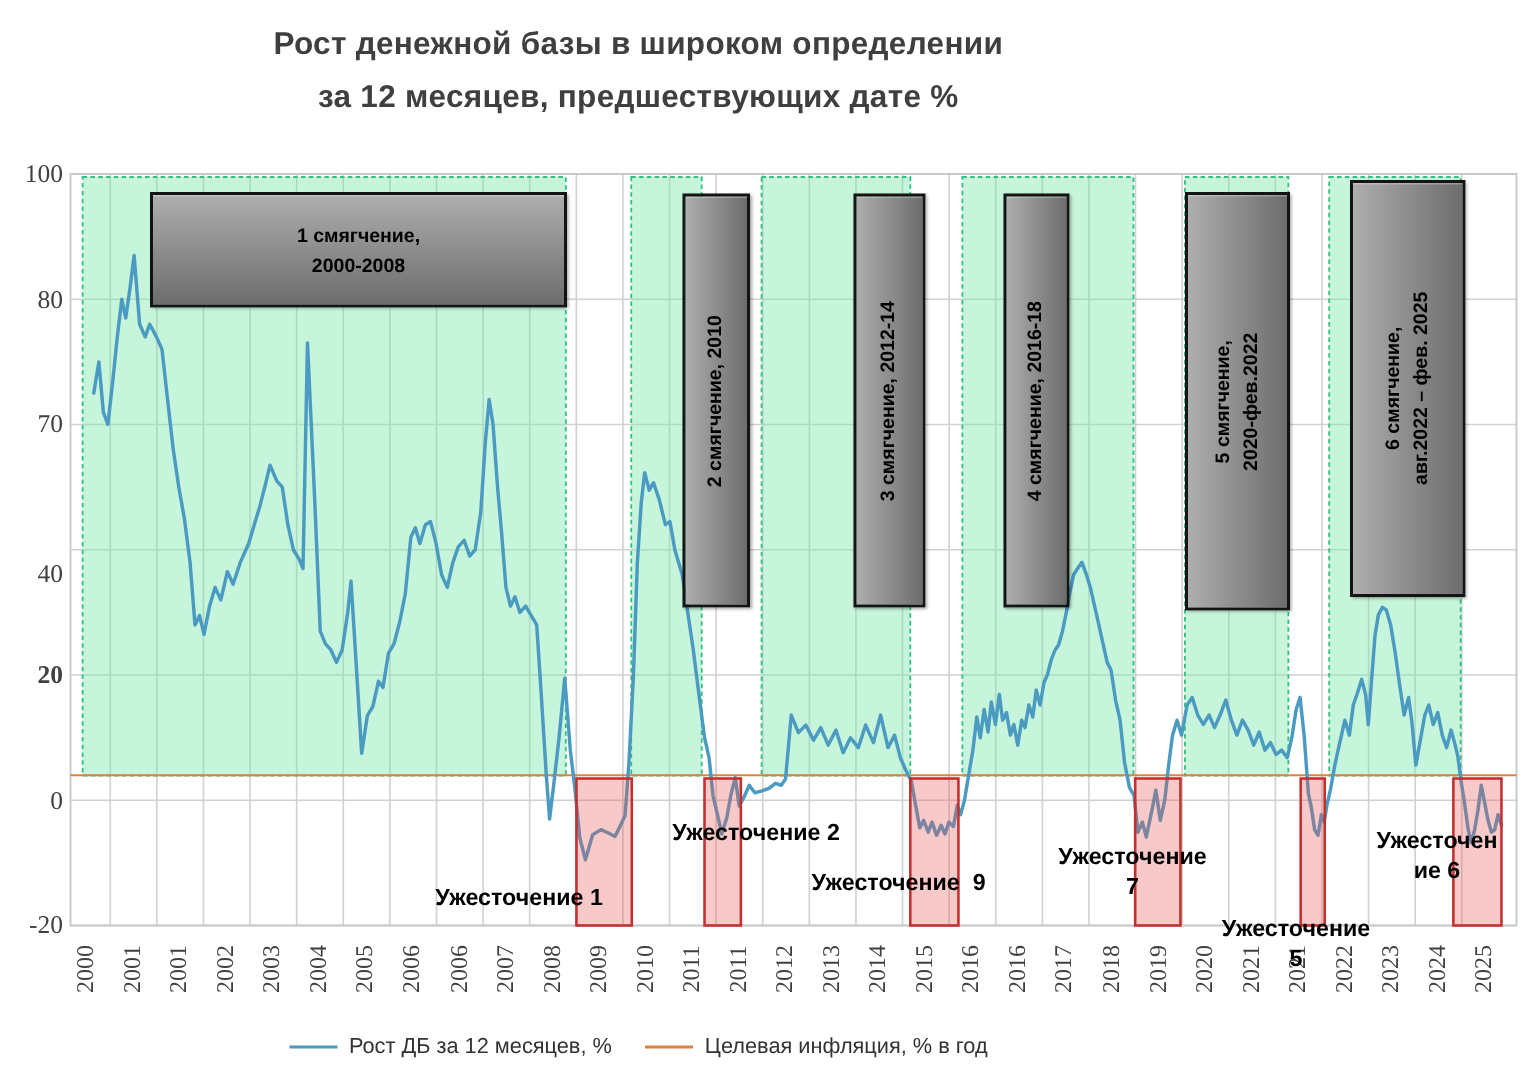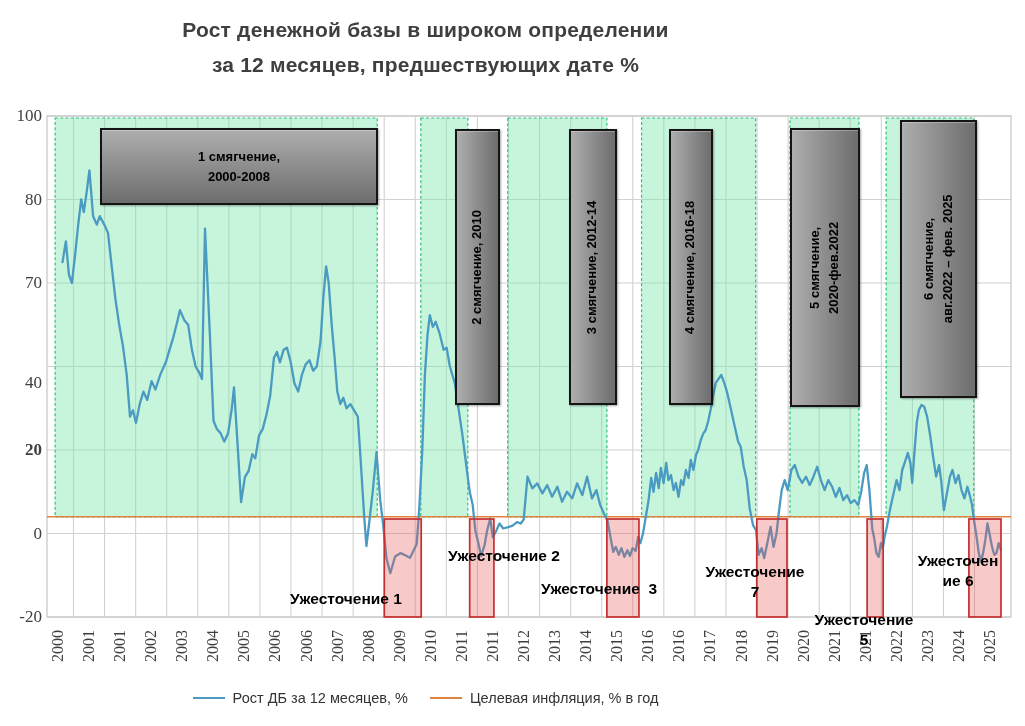--- a/index.html
+++ b/index.html
@@ -176,21 +176,21 @@
   </div>
   <div class="gbox vert gbox6">
     <div class="vtext">
       <div>6 смягчение,</div>
       <div>авг.2022 – фев. 2025</div>
     </div>
   </div>
 
   <div class="tlabel tlabel1">Ужесточение 1</div>
   <div class="tlabel tlabel2">Ужесточение 2</div>
-  <div class="tlabel tlabel3">Ужесточение  3</div>
+  <div class="tlabel tlabel3">Ужесточение  9</div>
   <div class="tlabel tlabel4">Ужесточение 7</div>
   <div class="tlabel tlabel5">Ужесточение 5</div>
   <div class="tlabel tlabel6">Ужесточен
 ие 6</div>
 
   <div class="legend">
     <div class="legend-item">
       <span class="legend-line" id="legend-line-0" style="border-top-color: rgb(74, 154, 194);"></span>
       <span>Рост ДБ за 12 месяцев, %</span>
     </div>

